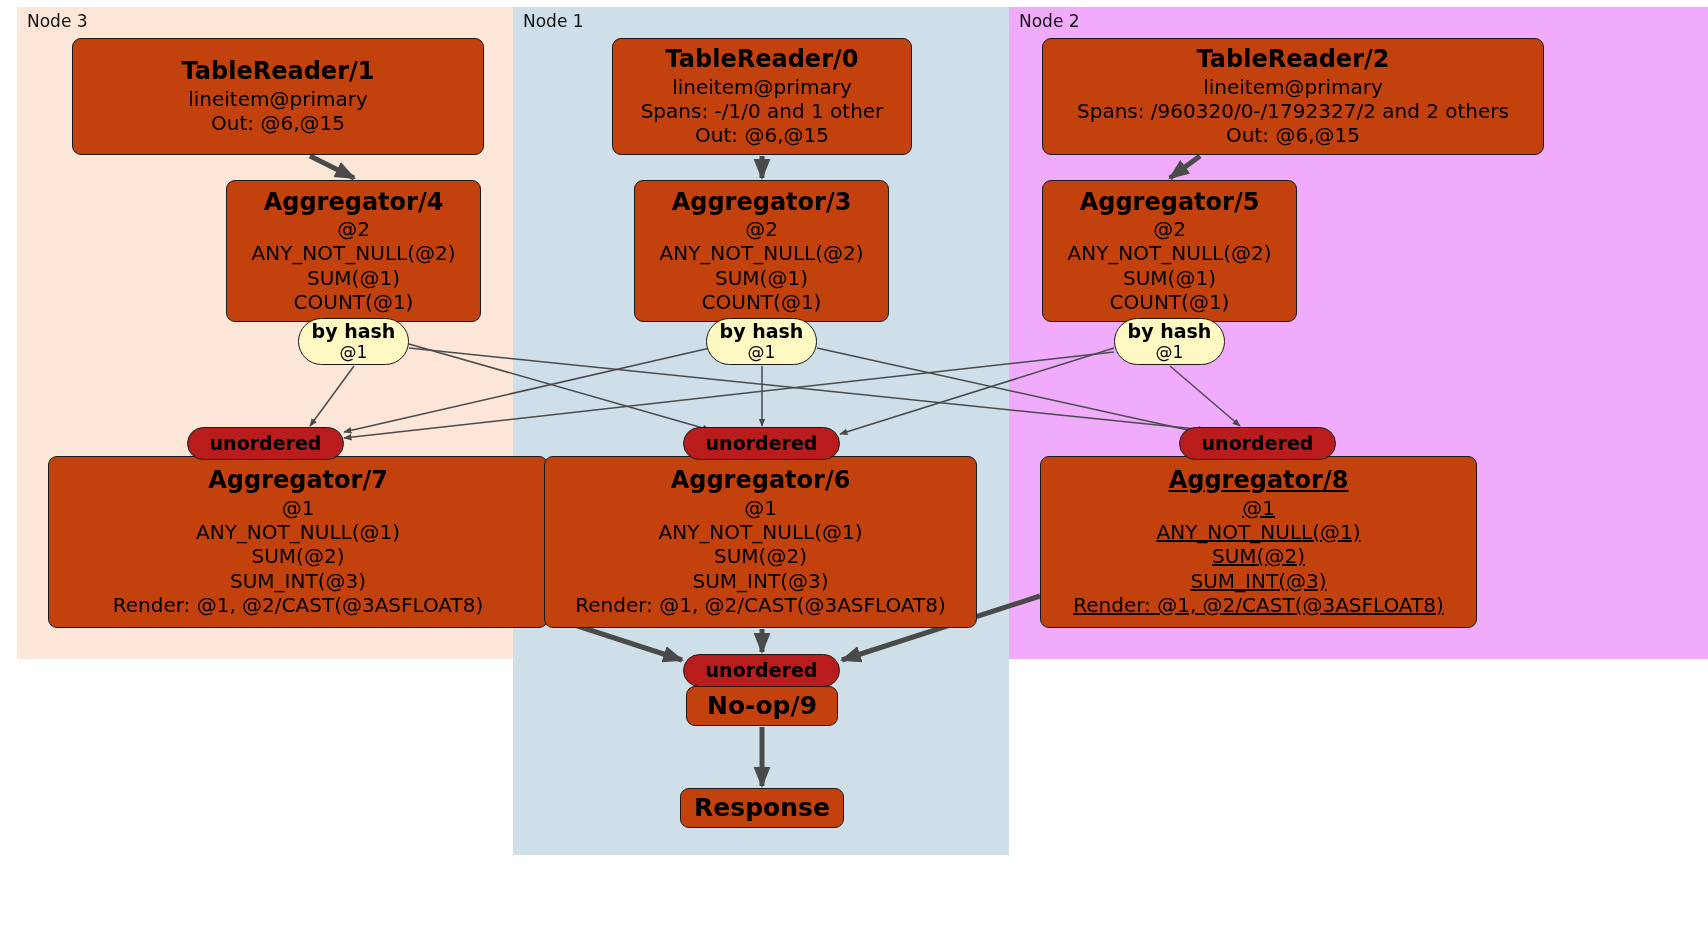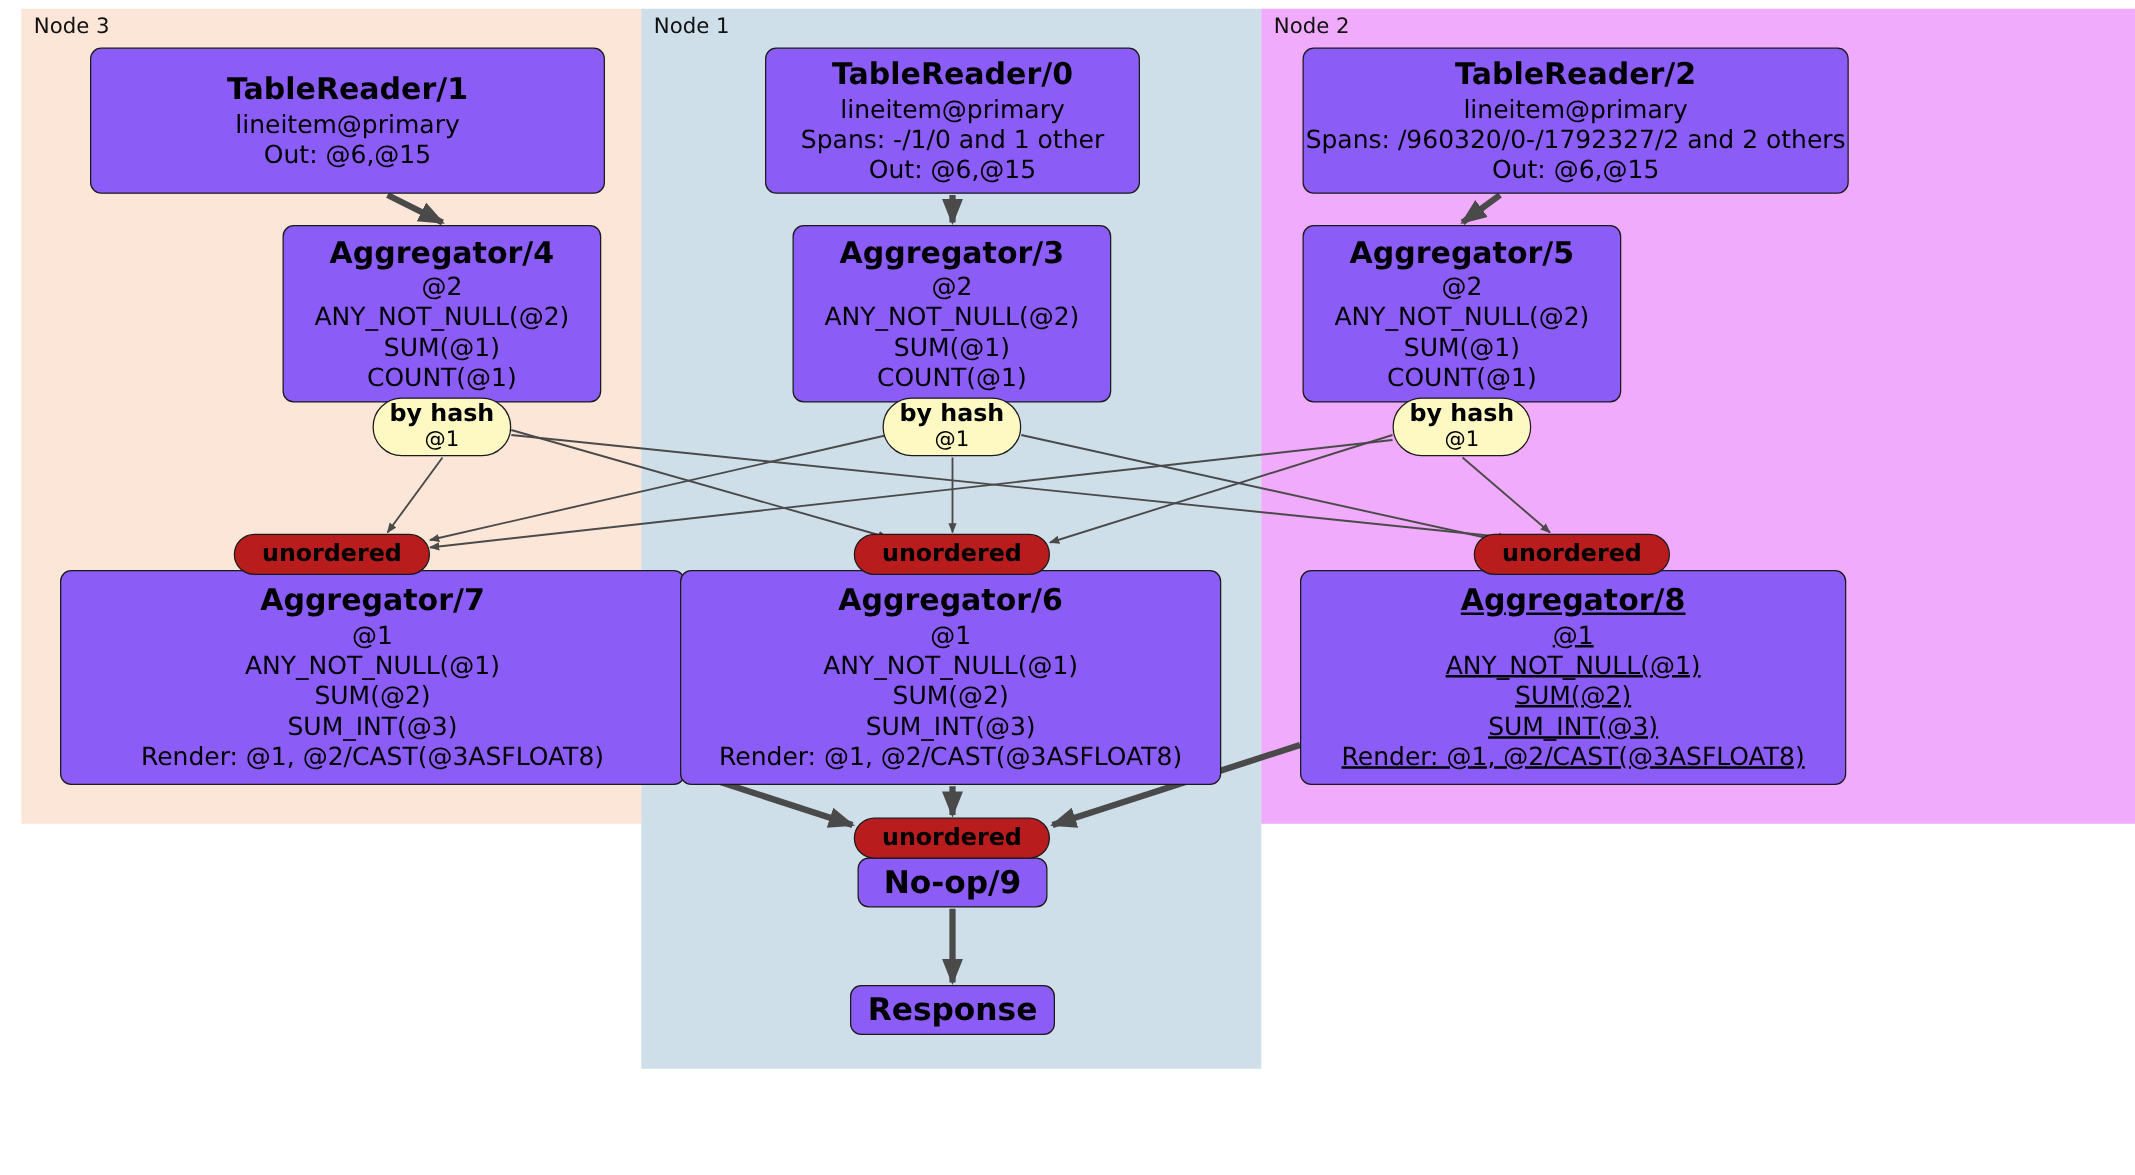--- a/index.html
+++ b/index.html
@@ -14,21 +14,21 @@
   
   .region{position:absolute;box-sizing:border-box;}
   .region-label{
     position:absolute;left:10px;top:5px;
     font-size:17px;color:#111;line-height:1.1;white-space:nowrap;
   }
 
   
   .proc{
     position:absolute;box-sizing:border-box;
-    background:#8b5cf6;border:1.6px solid #1a1a1a;border-radius:9px;
+    background:#c2410c;border:1.6px solid #1a1a1a;border-radius:9px;
     text-align:center;color:#000;
     display:flex;flex-direction:column;justify-content:center;align-items:center;
     padding:5px 10px;
   }
   .proc .ttl{font-size:24px;font-weight:bold;line-height:1.22;white-space:nowrap;}
   .proc .ln{font-size:20px;line-height:1.22;white-space:nowrap;text-align:right;}
   .proc.compact{padding:4px 14px;}
   .proc.compact .ttl{font-size:25px;}
 
   
@@ -88,21 +88,21 @@
       <div class="ttl">TableReader/1</div>
       <div class="ln">lineitem@primary</div>
       <div class="ln">Out: @6,@15</div>
     </div>
     <div class="proc" style="left: 602px; top: 38px; width: 300px; height: 117px;">
       <div class="ttl">TableReader/0</div>
       <div class="ln">lineitem@primary</div>
       <div class="ln">Spans: -/1/0 and 1 other</div>
       <div class="ln">Out: @6,@15</div>
     </div>
-    <div class="proc" style="left: 1032px; top: 38px; width: 437px; height: 117px;">
+    <div class="proc" style="left: 1032px; top: 38px; width: 502px; height: 117px;">
       <div class="ttl">TableReader/2</div>
       <div class="ln">lineitem@primary</div>
       <div class="ln">Spans: /960320/0-/1792327/2 and 2 others</div>
       <div class="ln">Out: @6,@15</div>
     </div>
     <div class="proc" style="left: 216px; top: 180px; width: 255px; height: 142px;">
       <div class="ttl">Aggregator/4</div>
       <div class="ln">@2</div>
       <div class="ln">ANY_NOT_NULL(@2)</div>
       <div class="ln">SUM(@1)</div>

